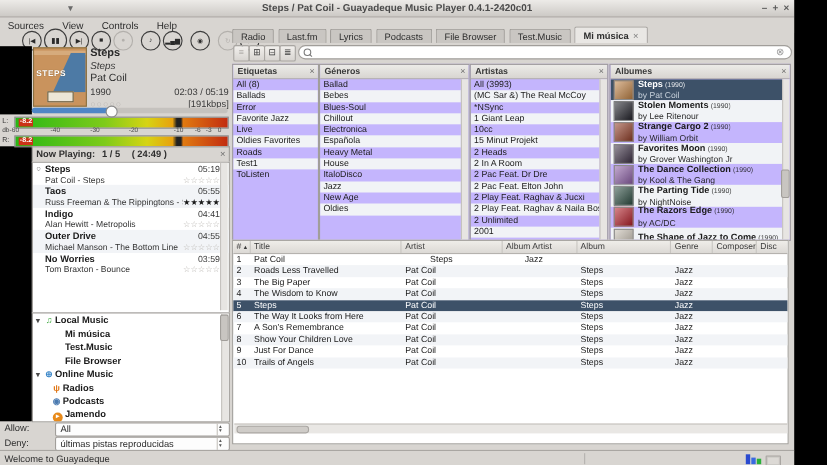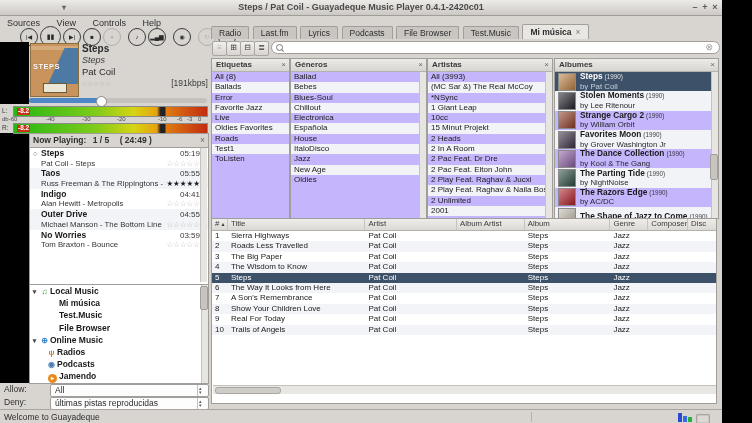--- a/index.html
+++ b/index.html
@@ -187,20 +187,24 @@
     <div class="tri"></div>
     <div class="t">STEPS</div>
     <div class="lbl"></div>
   </div>
 
   <div class="tinfo">
     <div class="ti1">Steps</div>
     <div class="ti2">Steps</div>
     <div class="ti3">Pat Coil</div>
     <div class="tirow">
+      <span>1990</span>
+      <span>02:03 / 05:19</span>
+    </div>
+    <div class="tirow">
       <span class="stars-dim">○○○○○</span>
       <span>[191kbps]</span>
     </div>
   </div>
 
   <div class="prog">
     <div class="fill"></div>
     <div class="th"></div>
   </div>
 
@@ -368,20 +372,21 @@
   <div class="panel" style="left:290px;width:135px">
     <div class="ph"><span>Géneros</span><span class="x">×</span></div>
     <div class="fl" style="right:7px">
 
         <div class="fitem">Ballad</div>
         <div class="fitem">Bebes</div>
         <div class="fitem">Blues-Soul</div>
         <div class="fitem">Chillout</div>
         <div class="fitem">Electronica</div>
         <div class="fitem">Española</div>
+        <div class="fitem">Heavy Metal</div>
         <div class="fitem">House</div>
         <div class="fitem">ItaloDisco</div>
         <div class="fitem">Jazz</div>
         <div class="fitem">New Age</div>
         <div class="fitem">Oldies</div>
       </div>
     <div class="vtrack" style="top:13px;height:146px"></div>
   </div>
 
   <div class="panel" style="left:427px;width:124px">
@@ -487,21 +492,20 @@
       <div class="c3"><span>Album Artist</span></div>
       <div class="c4"><span>Album</span></div>
       <div class="c5"><span>Genre</span></div>
       <div class="c6"><span>Composer</span></div>
       <div class="c7" style="border-right:0"><span>Disc</span></div>
     </div>
     <div>
 
         <div class="trk">
           <div class="c0">1</div>
-          <div class="c1">Sierra Highways</div>
           <div class="c2">Pat Coil</div>
           <div class="c3"></div>
           <div class="c4">Steps</div>
           <div class="c5">Jazz</div>
           <div class="c6"></div>
           <div class="c7"></div>
         </div>
 
         <div class="trk">
           <div class="c0">2</div>
@@ -575,21 +579,21 @@
           <div class="c2">Pat Coil</div>
           <div class="c3"></div>
           <div class="c4">Steps</div>
           <div class="c5">Jazz</div>
           <div class="c6"></div>
           <div class="c7"></div>
         </div>
 
         <div class="trk">
           <div class="c0">9</div>
-          <div class="c1">Real For Today</div>
+          <div class="c1">Just For Dance</div>
           <div class="c2">Pat Coil</div>
           <div class="c3"></div>
           <div class="c4">Steps</div>
           <div class="c5">Jazz</div>
           <div class="c6"></div>
           <div class="c7"></div>
         </div>
 
         <div class="trk">
           <div class="c0">10</div>

